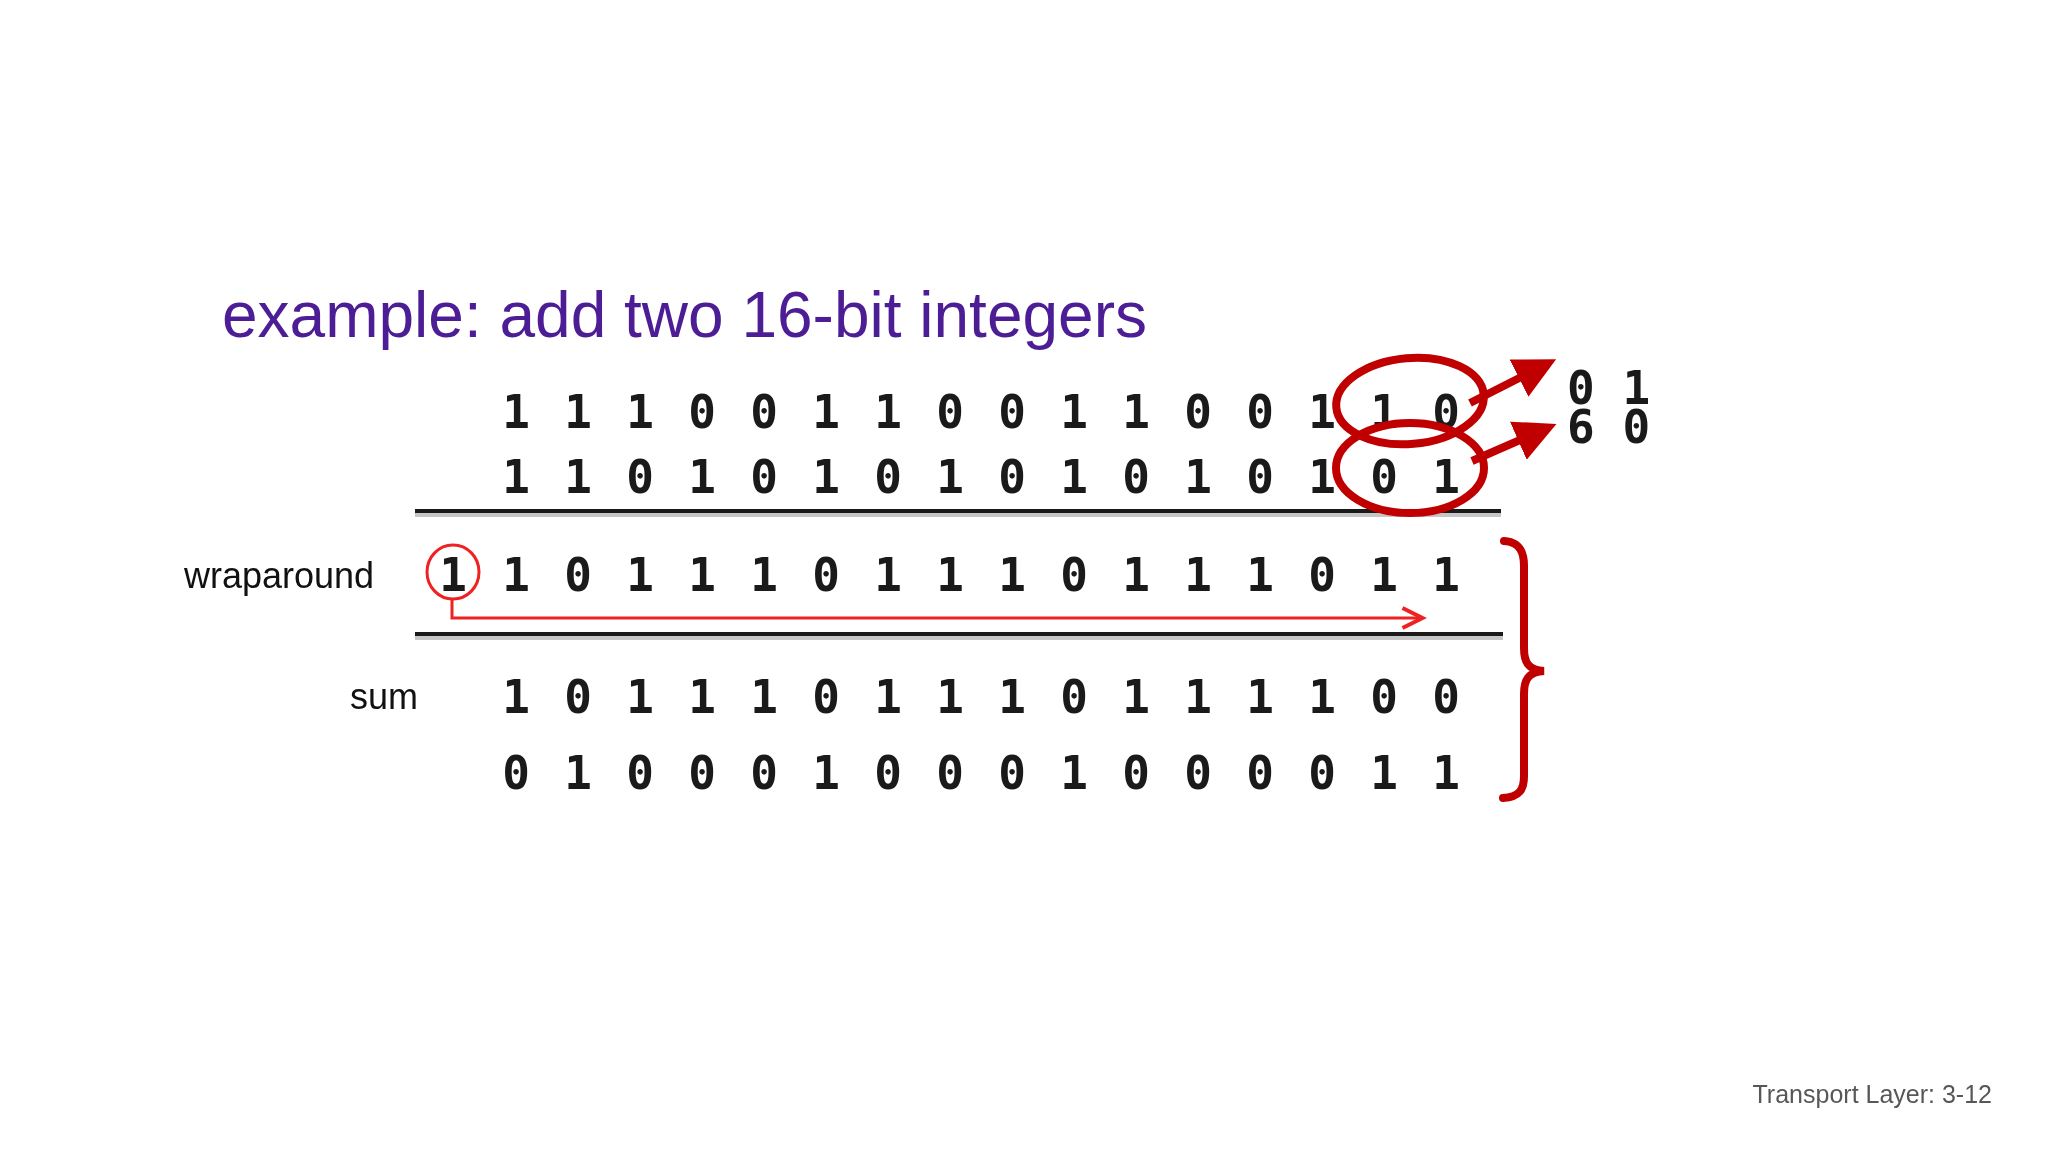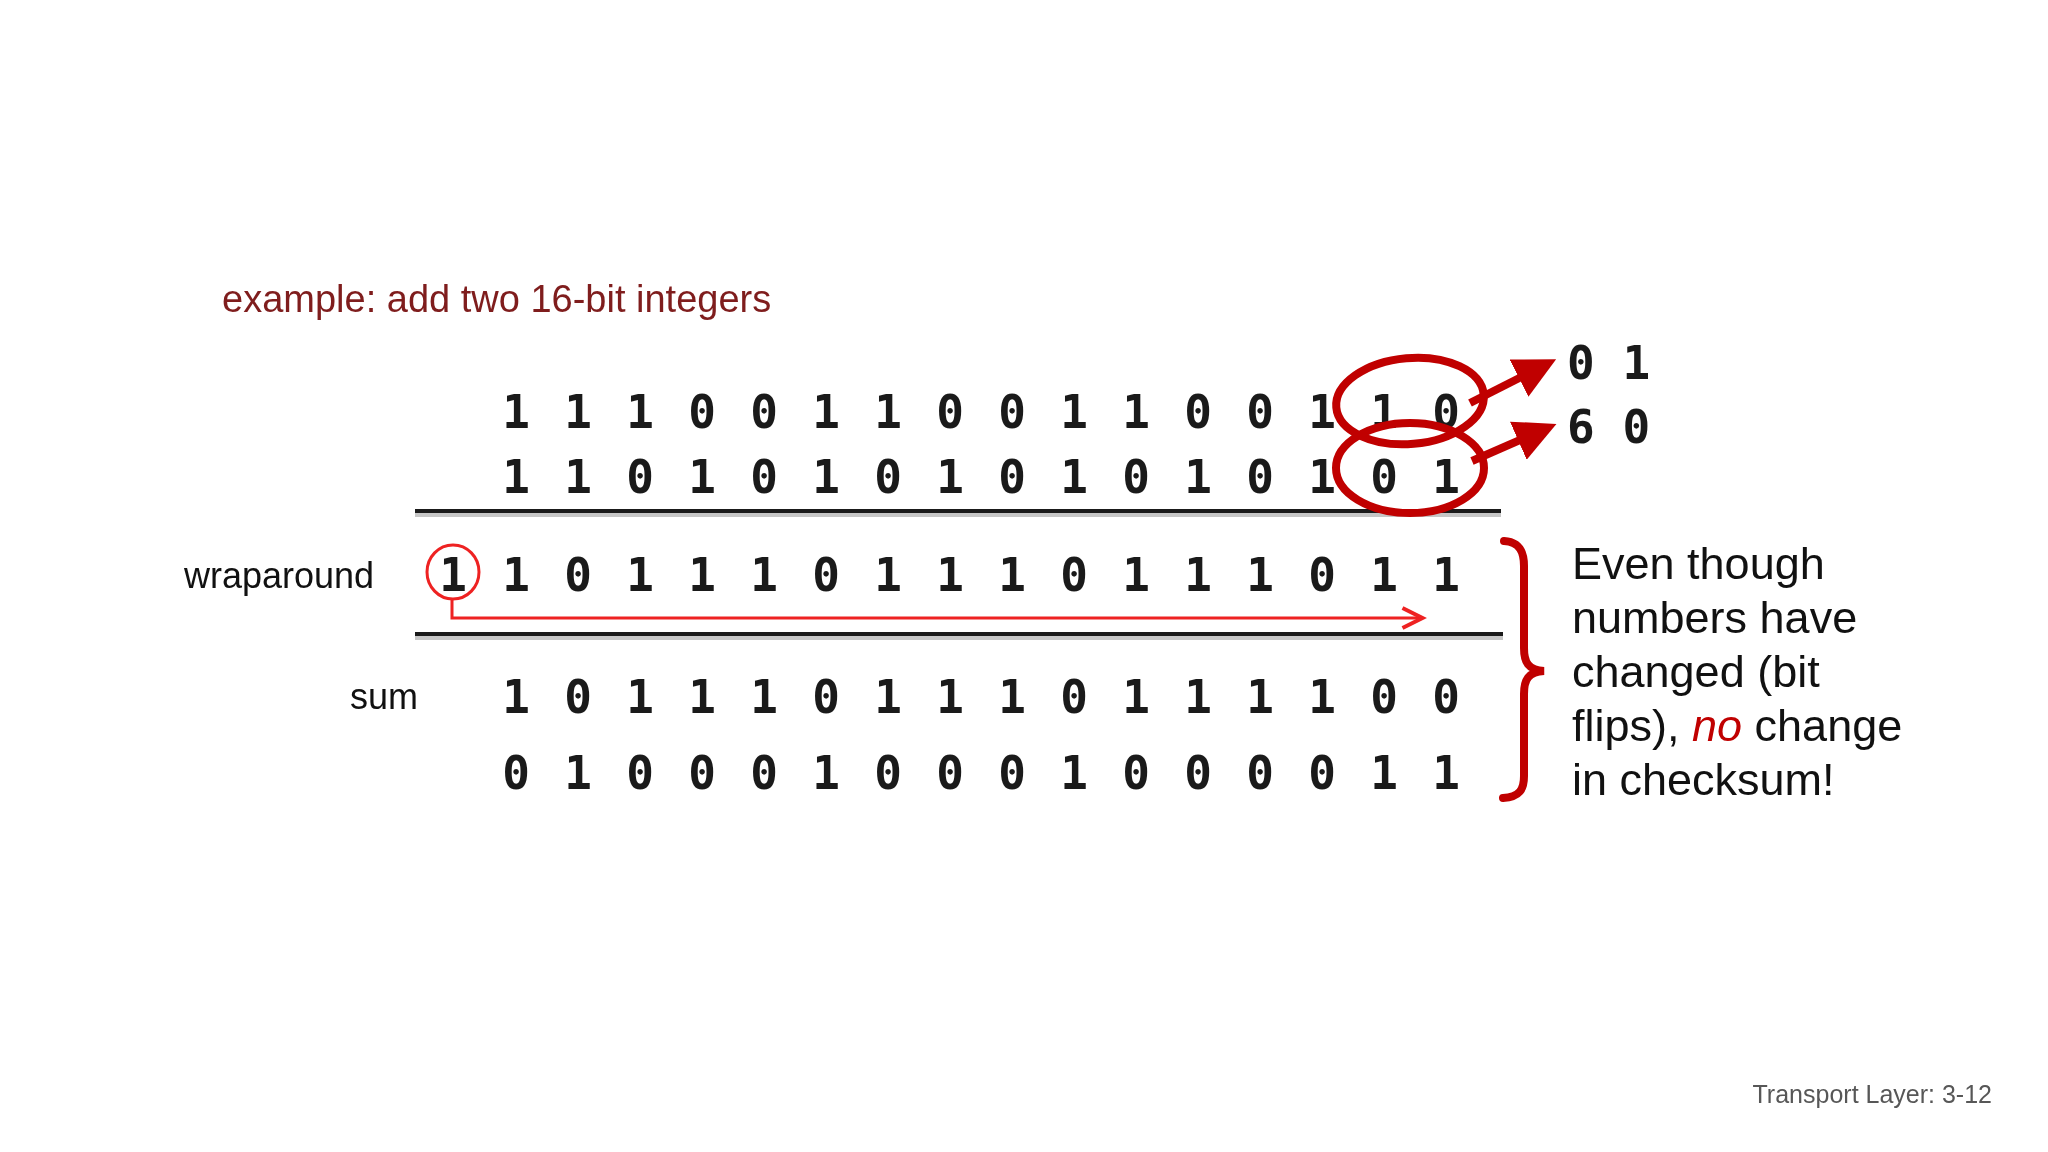--- a/index.html
+++ b/index.html
@@ -5,21 +5,21 @@
   html,body{margin:0;padding:0;background:#e8e8e8;}
   .slide{
     position:relative;width:2048px;height:1152px;background:#ffffff;
     overflow:hidden;font-family:"Liberation Sans",sans-serif;
   }
   .title{
     position:absolute;left:150px;top:56px;font-size:84px;line-height:1.15;
     letter-spacing:-1px;color:var(--title-blue);white-space:nowrap;
   }
   .example{
-    position:absolute;left:222px;top:278px;font-size:38px;color:#7f1d1d;
+    position:absolute;left:222px;top:278px;font-size:64px;color:#4c1d95;
     white-space:nowrap;
   }
   .bitrow{position:absolute;left:485px;display:flex;}
   .bit{
     width:62px;text-align:center;font-family:"DejaVu Sans Mono",monospace;
     font-weight:bold;font-size:46px;line-height:56px;color:#1a1a1a;
   }
   .row1{top:384px;} .row2{top:449px;} .wrapbits{top:547px;}
   .sumbits{top:669px;} .chkbits{top:745px;}
   .carry{
@@ -36,21 +36,21 @@
     position:absolute;height:4px;background:#1a1a1a;
     box-shadow:0 4px 0 rgba(128,128,128,0.45);
   }
   .line1{left:415px;top:509px;width:1086px;}
   .line2{left:415px;top:632px;width:1088px;}
   .flip{
     position:absolute;left:1567px;font-family:"DejaVu Sans Mono",monospace;
     font-weight:bold;font-size:46px;line-height:56px;color:#1a1a1a;
     white-space:pre;
   }
-  .flip1{top:335px;} .flip2{top:399px;}
+  .flip1{top:360px;} .flip2{top:399px;}
   .annotation{position:absolute;left:1572px;top:537px;width:470px;}
   .ann-line{font-size:45px;line-height:54px;color:#111;}
   .em-red{color:var(--dark-red);font-style:italic;}
   .footer{
     position:absolute;right:56px;top:1080px;font-size:25px;
     color:var(--footer-gray);
   }
   .overlay{position:absolute;left:0;top:0;pointer-events:none;}
   .thick{fill:none;stroke:var(--dark-red);stroke-width:8;}
   .thickline{fill:none;stroke:var(--dark-red);stroke-width:8;}
@@ -186,23 +186,16 @@
 
     <line class="thickline" x1="1470" y1="403" x2="1545" y2="365" marker-end="url(#mArrowBig)"></line>
     <line class="thickline" x1="1472" y1="461" x2="1545" y2="429" marker-end="url(#mArrowBig)"></line>
 
     <ellipse class="thin" cx="453" cy="572" rx="26" ry="27"></ellipse>
     <polyline class="thin" points="452,598 452,618 1420,618" marker-end="url(#mArrowThin)"></polyline>
 
     <path class="brace" d="M 1504 541 C 1520 542 1524 552 1524 566 L 1524 648 C 1524 662 1528 670 1544 671 C 1528 672 1524 680 1524 694 L 1524 776 C 1524 789 1520 797 1503 798"></path>
   </svg>
 
-  <div class="annotation">
-    <div class="ann-line">Even though</div>
-    <div class="ann-line">numbers have</div>
-    <div class="ann-line">changed (bit</div>
-    <div class="ann-line"><span>flips), </span><span class="em-red">no</span><span> change</span></div>
-    <div class="ann-line">in checksum!</div>
-  </div>
 
   <div class="footer">Transport Layer: 3-12</div>
 
 </div>
 
 </body></html>

